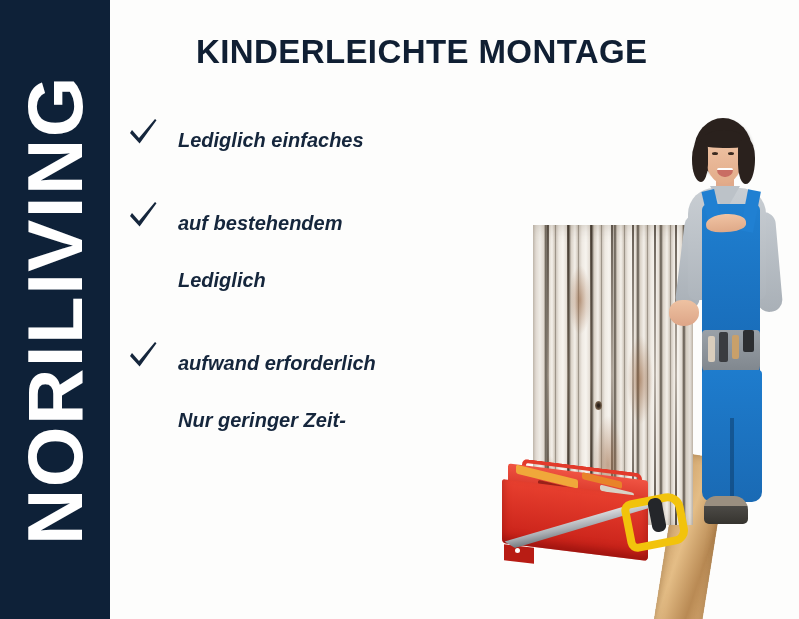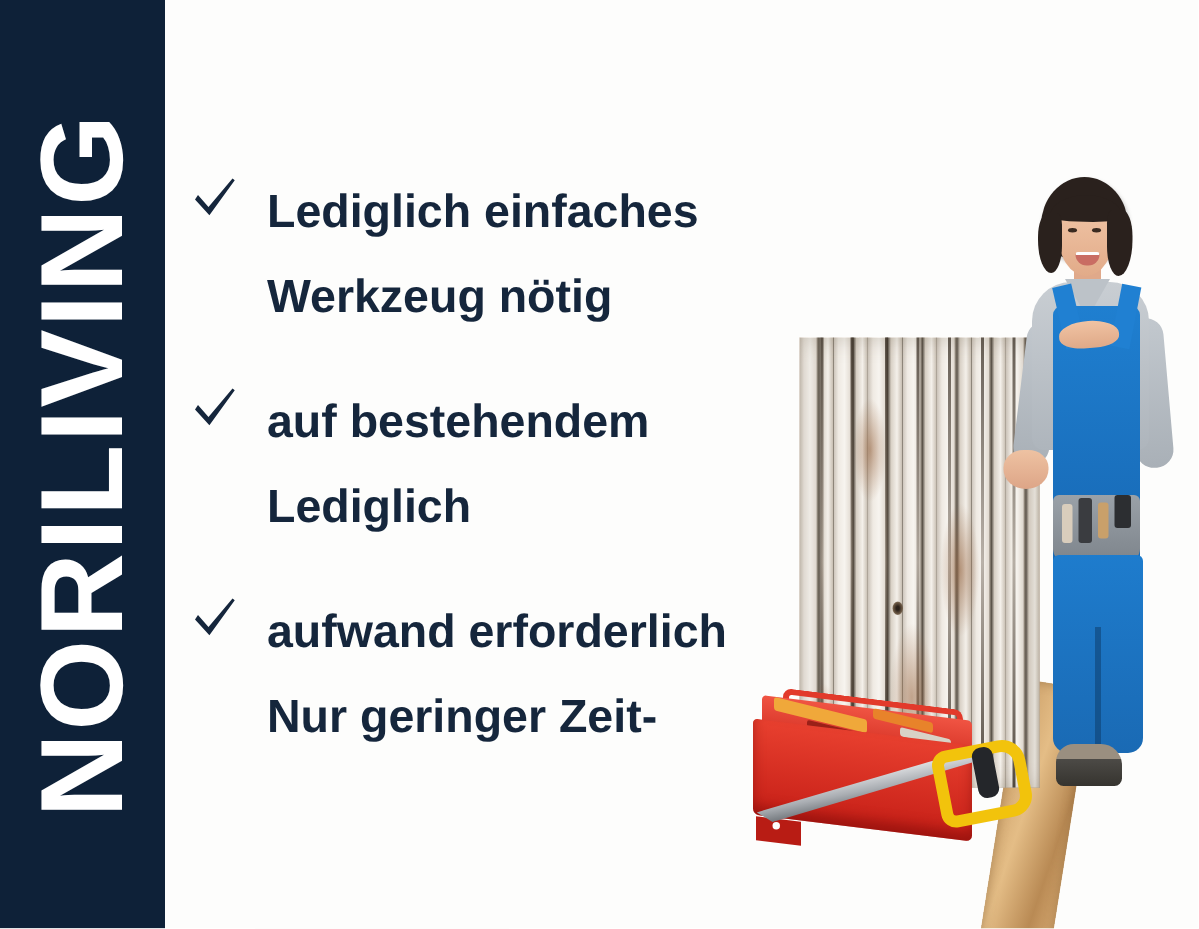--- a/index.html
+++ b/index.html
@@ -62,25 +62,26 @@
   }
   .check-icon {
     position: absolute;
     left: 0; top: 4px;
     width: 34px; height: 34px;
   }
   .bullet-lines {
     margin-left: 52px;
   }
   .bullet-line {
-    font-size: 31px;
+    font-size: 20px;
     font-weight: bold;
     color: #15263c;
     line-height: 57px;
     white-space: nowrap;
+    font-style: italic;
   }
 
   
   #photo {
     position: absolute;
     left: 470px; top: 0;
     width: 329px; height: 619px;
   }
 
   
@@ -329,32 +330,32 @@
 </style>
 </head>
 <body>
 
 <div id="banner">
 
   <div id="brand-bar">
     <div id="brand-bar-text">NORILIVING</div>
   </div>
 
+  <div id="headline">KINDERLEICHTE MONTAGE</div>
 
   <div id="bullets">
 
     <div class="bullet">
       <span class="check-icon">
         <svg viewBox="0 0 34 34" width="34" height="34">
           <path d="M4 17 L6 14 L13 22 L29 3 L30.5 4.2 L13.6 27.5 Z" fill="#15263c"></path>
         </svg>
       </span>
       <div class="bullet-lines">
         <div class="bullet-line">Lediglich einfaches</div>
-        <div class="bullet-line">Werkzeug nötig</div>
       </div>
     </div>
 
     <div class="bullet">
       <span class="check-icon">
         <svg viewBox="0 0 34 34" width="34" height="34">
           <path d="M4 17 L6 14 L13 22 L29 3 L30.5 4.2 L13.6 27.5 Z" fill="#15263c"></path>
         </svg>
       </span>
       <div class="bullet-lines">

